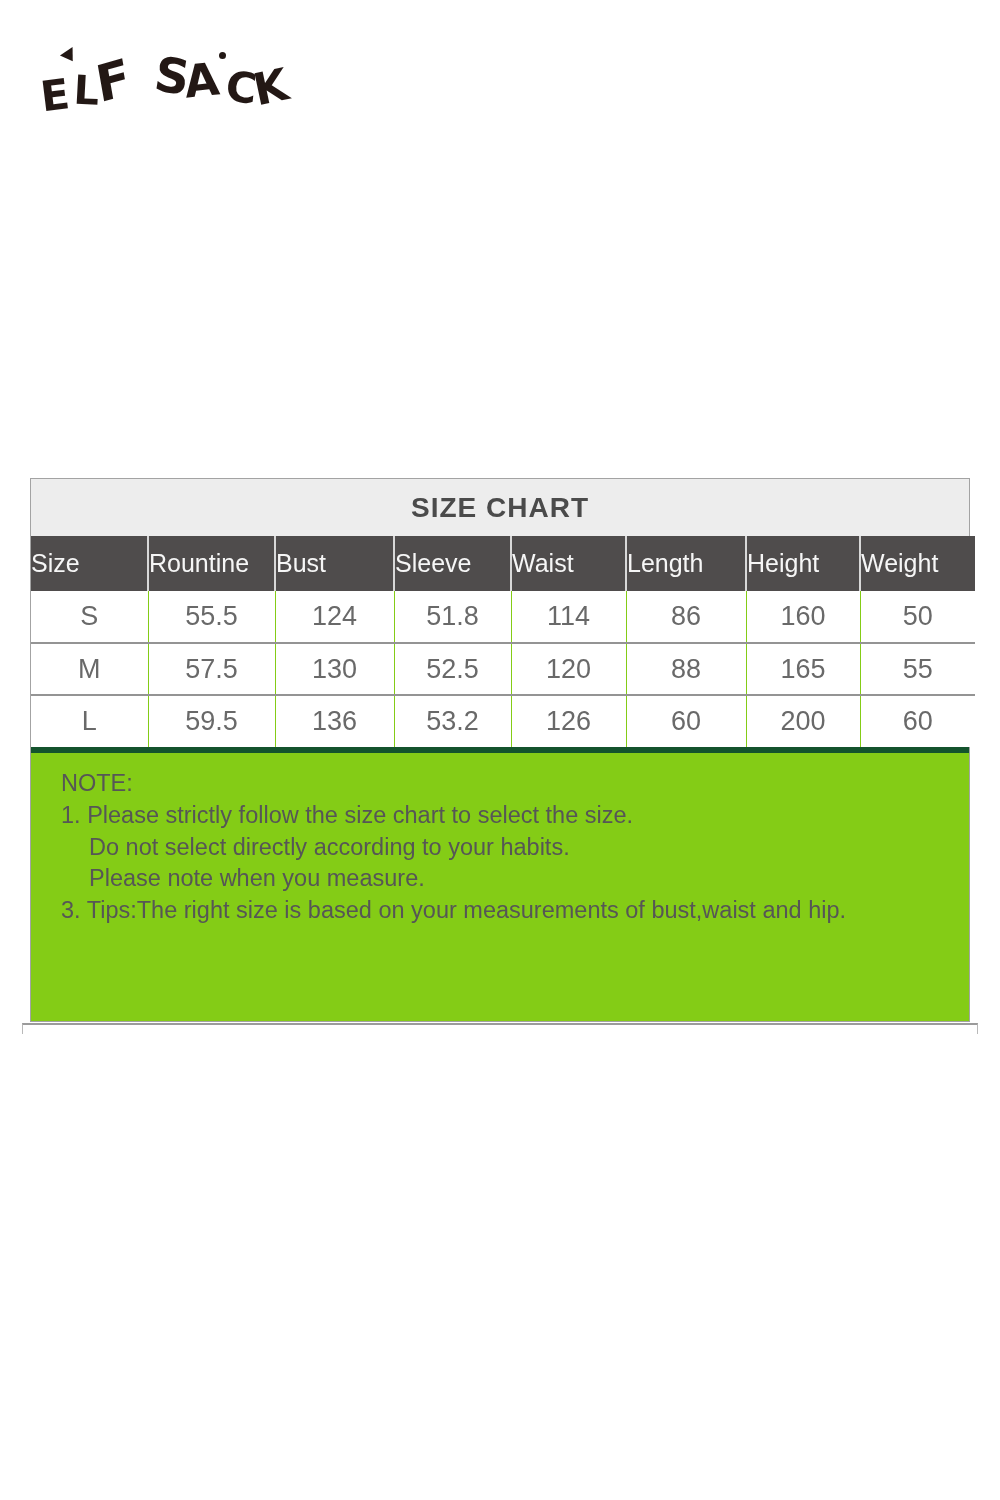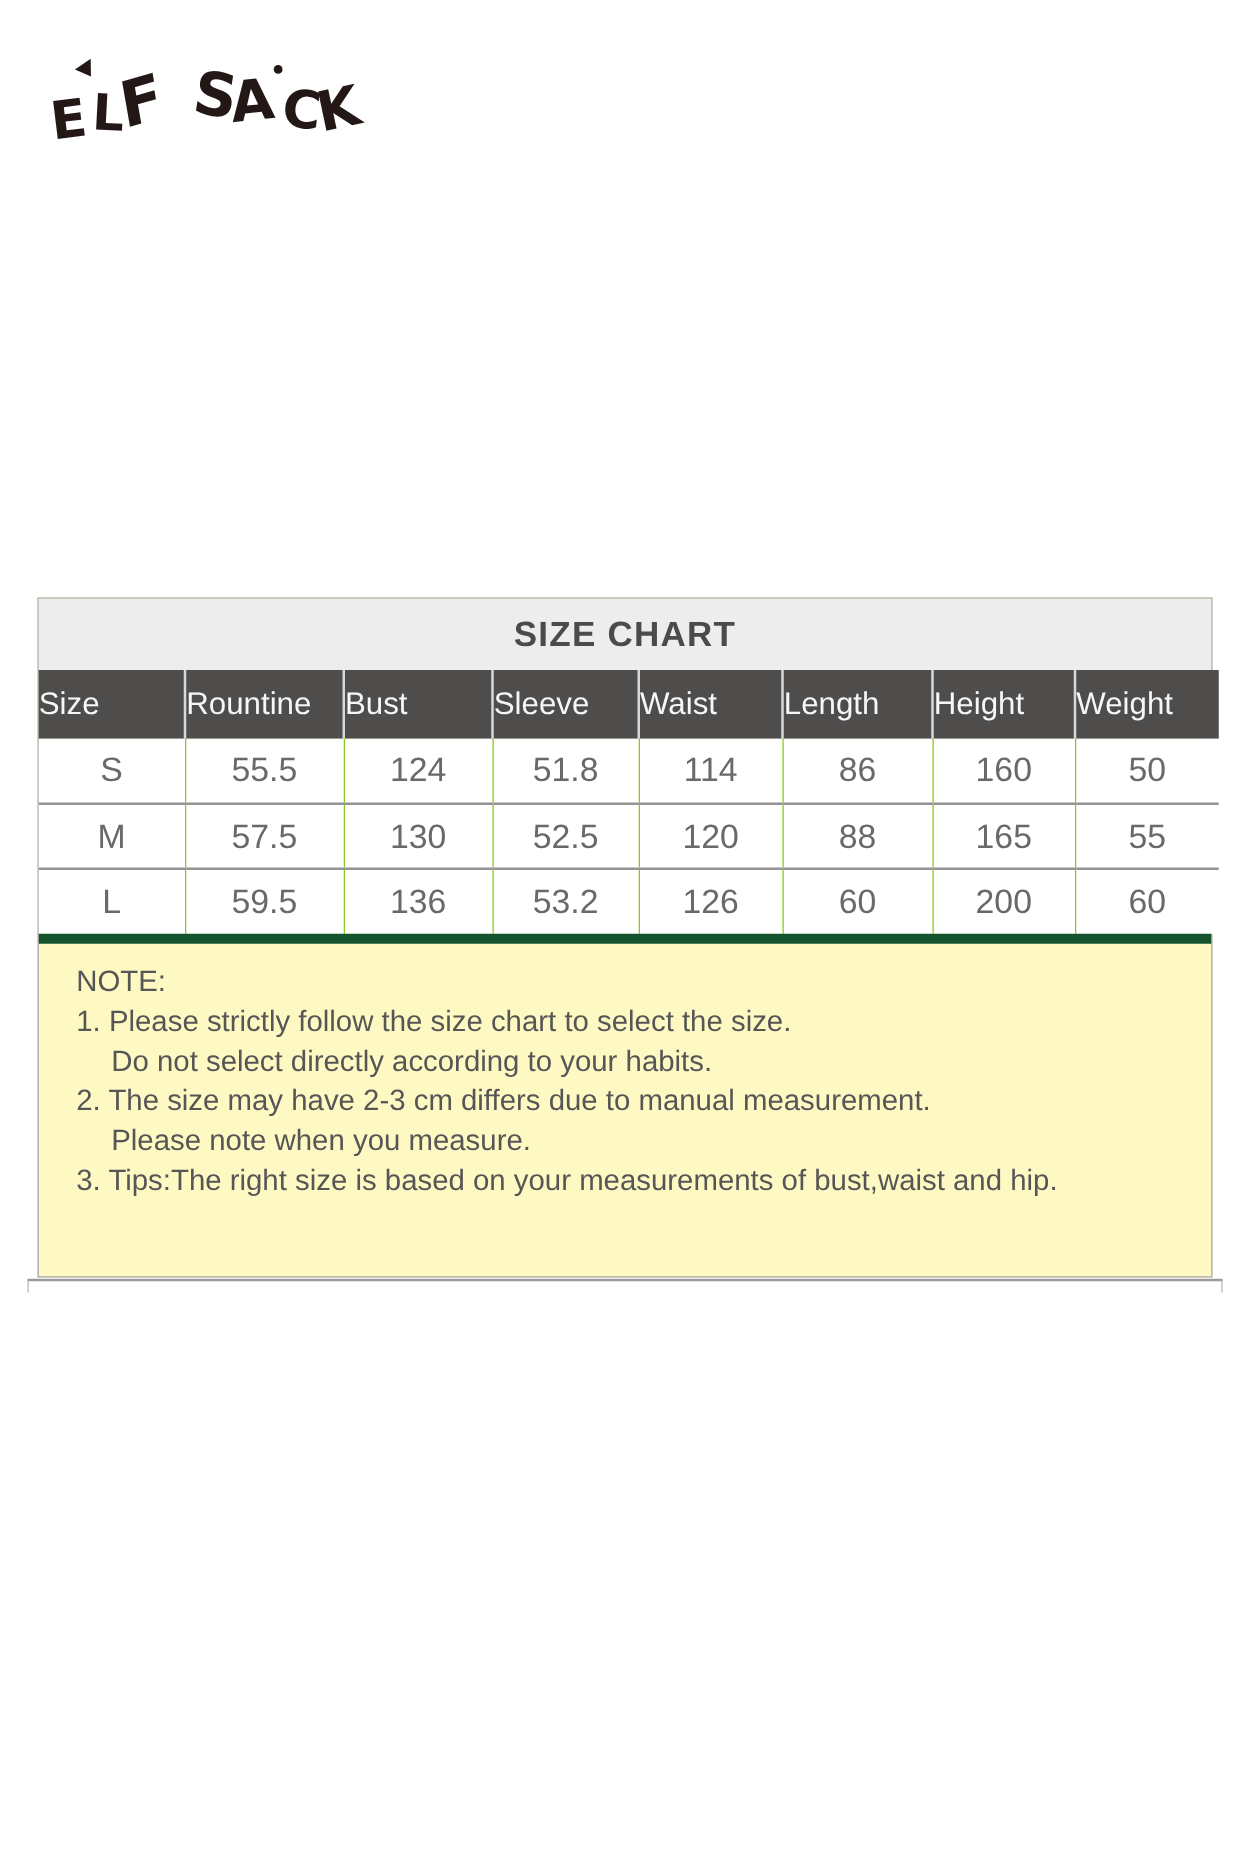--- a/index.html
+++ b/index.html
@@ -48,21 +48,21 @@
     width: 7px; height: 7px; border-radius: 50%;
     background: #231815;
   }
 
   
   .panel {
     position: absolute;
     left: 30px; top: 478px;
     width: 940px; height: 544px;
     border: 1px solid #a3a3a3;
-    background: #fef9c3;
+    background: #84cc16;
   }
   .title-band {
     height: 57px;
     background: #ededed;
     display: flex; align-items: center; justify-content: center;
     font-size: 28px; font-weight: bold; color: #4b4b4b;
     letter-spacing: 1px;
   }
   table.size-table {
     width: 100%;
@@ -89,21 +89,21 @@
     font-size: 27px;
     color: #696969;
     background: #ffffff;
   }
   .size-table td + td { border-left: 1px solid #84cc16; }
   .size-table tbody tr td { border-top: 2px solid #949494; }
   .size-table tbody tr:first-child td { border-top: none; }
 
   
   .notes {
-    border-top: 8px solid #14532d;
+    border-top: 6px solid #14532d;
     padding: 15px 20px 0 30px;
     font-size: 23.5px;
     color: #565656;
     line-height: 31.8px;
   }
   .note-line.indent { padding-left: 28px; }
 
   
   .next-section {
     position: absolute;
@@ -190,20 +190,19 @@
         <td>200</td>
         <td>60</td>
       </tr>
     </tbody>
   </table>
 
   <div class="notes">
     <div class="note-heading">NOTE:</div>
     <div class="note-line">1. Please strictly follow the size chart to select the size.</div>
     <div class="note-line indent">Do not select directly according to your habits.</div>
-    <div class="note-line">2. The size may have 2-3 cm differs due to manual measurement.</div>
     <div class="note-line indent">Please note when you measure.</div>
     <div class="note-line">3. Tips:The right size is based on your measurements of bust,waist and hip.</div>
   </div>
 
 </div>
 
 <div class="next-section"></div>
 
 </body></html>

